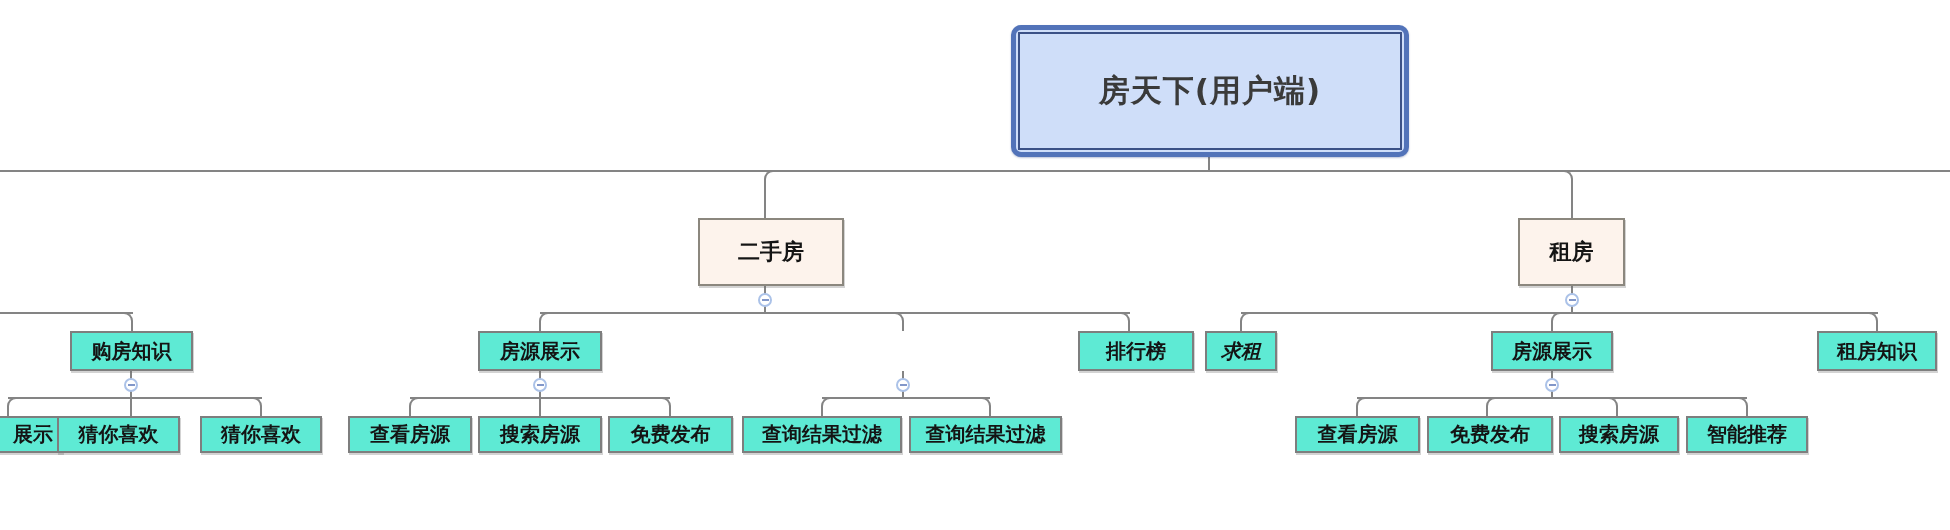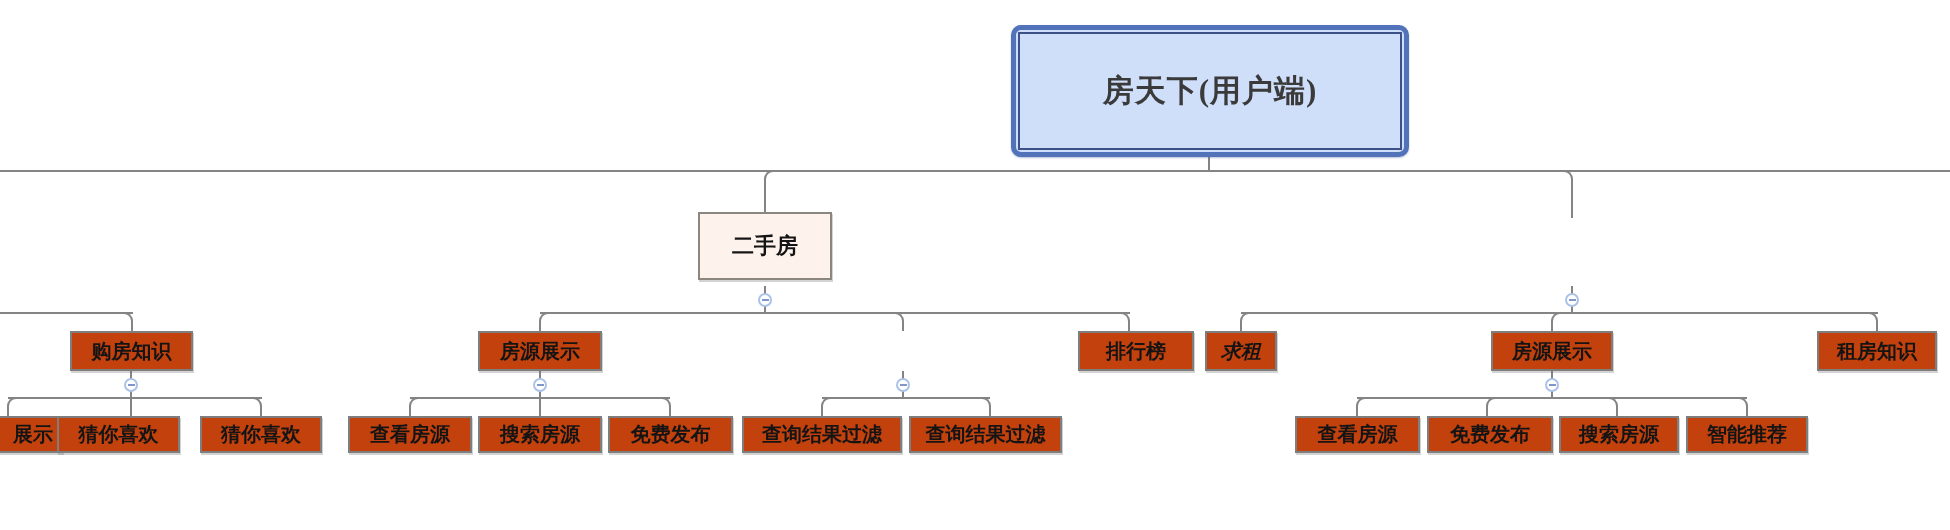--- a/index.html
+++ b/index.html
@@ -15,28 +15,28 @@
   .vline{position:absolute;width:2px;background:#848484;}
   .el-tl{position:absolute;width:10px;box-sizing:border-box;
          border-left:2px solid #848484;border-top:2px solid #848484;
          border-top-left-radius:9px;}
   .el-tr{position:absolute;width:10px;box-sizing:border-box;
          border-right:2px solid #848484;border-top:2px solid #848484;
          border-top-right-radius:9px;}
 
   
   .node{position:absolute;box-sizing:border-box;display:flex;align-items:center;justify-content:center;
-        background:#c2410c;border:2px solid #7e7e7e;color:#141414;
+        background:#5eead4;border:2px solid #7e7e7e;color:#141414;
         font-size:20px;font-weight:600;white-space:nowrap;
         box-shadow:1px 2px 0 rgba(110,110,110,.30);}
   .branch{background:#fdf3ec;border-color:#8b877e;font-size:22px;}
 
   .rootbox{position:absolute;left:1011px;top:25px;width:398px;height:132px;box-sizing:border-box;
            border:5px solid #5273b9;border-radius:10px;background:#cfdef9;padding:2px;
-           box-shadow:0 1px 2px rgba(60,80,140,.35);font-family:Liberation Serif, serif;}
+           box-shadow:0 1px 2px rgba(60,80,140,.35);}
   .rootinner{width:100%;height:100%;box-sizing:border-box;border:2px solid #3b5187;
              display:flex;align-items:center;justify-content:center;
              font-size:31px;font-weight:bold;color:#3a3a3a;letter-spacing:1px;}
 
   
   .toggle{position:absolute;width:14px;height:14px;box-sizing:border-box;border-radius:50%;
           background:#ffffff;border:2px solid #abc2e8;display:flex;align-items:center;justify-content:center;
           cursor:pointer;z-index:3;}
   .toggle i{display:block;width:7px;height:2px;background:#8297c9;}
 </style>
@@ -105,21 +105,22 @@
       <i></i>
     </div>
   <div class="toggle" style="left:1545px;top:378px;">
       <i></i>
     </div>
 
   <div class="rootbox">
     <div class="rootinner">房天下(用户端)</div>
   </div>
 
-  <div class="node branch" style="left:698px;top:212px;width:134px;height:68px;">二手房</div>
+  <div class="node branch" style="left:698px;top:218px;width:146px;height:68px;">二手房</div>
+  <div class="node branch" style="left:1518px;top:218px;width:107px;height:68px;">租房</div>
 
   <div class="node" style="left:70px;top:331px;width:123px;height:40px;">购房知识</div>
   <div class="node" style="left:478px;top:331px;width:124px;height:40px;">房源展示</div>
   <div class="node" style="left:1078px;top:331px;width:116px;height:40px;">排行榜</div>
   <div class="node" style="left:1205px;top:331px;width:72px;height:40px;font-style:italic;">求租</div>
   <div class="node" style="left:1491px;top:331px;width:122px;height:40px;">房源展示</div>
   <div class="node" style="left:1817px;top:331px;width:120px;height:40px;">租房知识</div>
 
   <div class="node" style="left:-50px;top:416px;width:113px;height:37px;justify-content:flex-end;padding-right:8px;">展示</div>
   <div class="node" style="left:57px;top:416px;width:123px;height:37px;">猜你喜欢</div>

